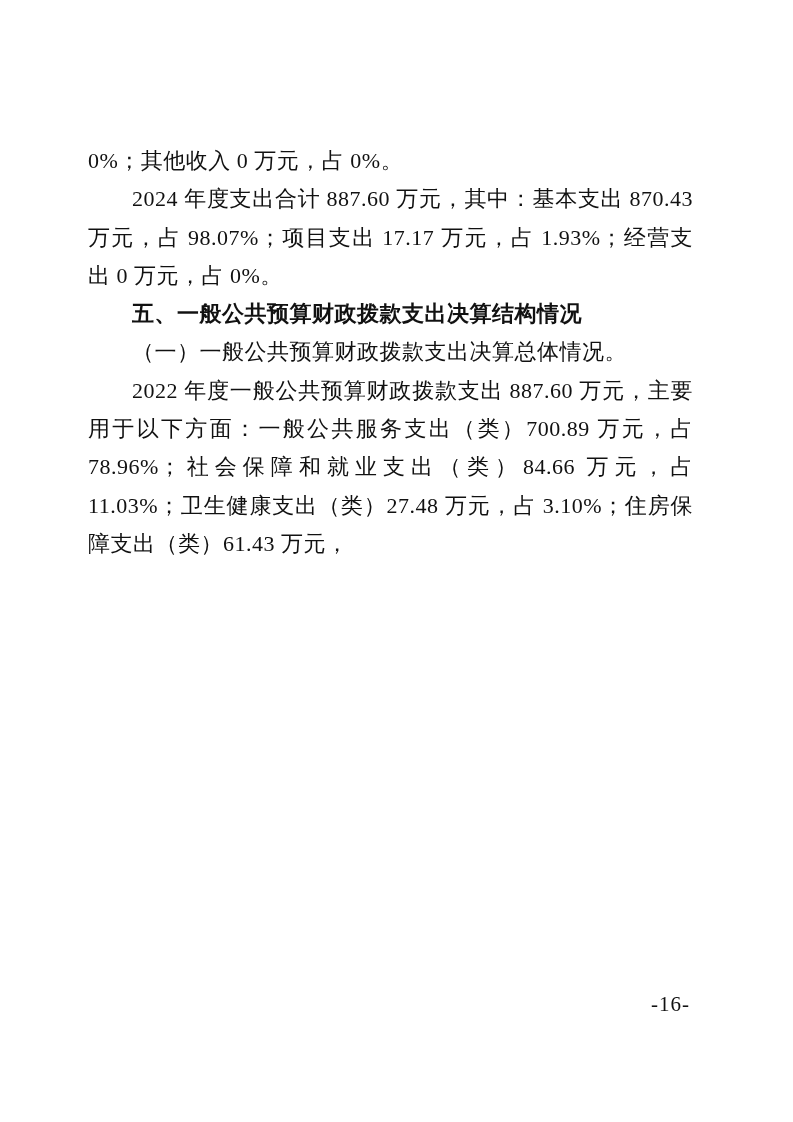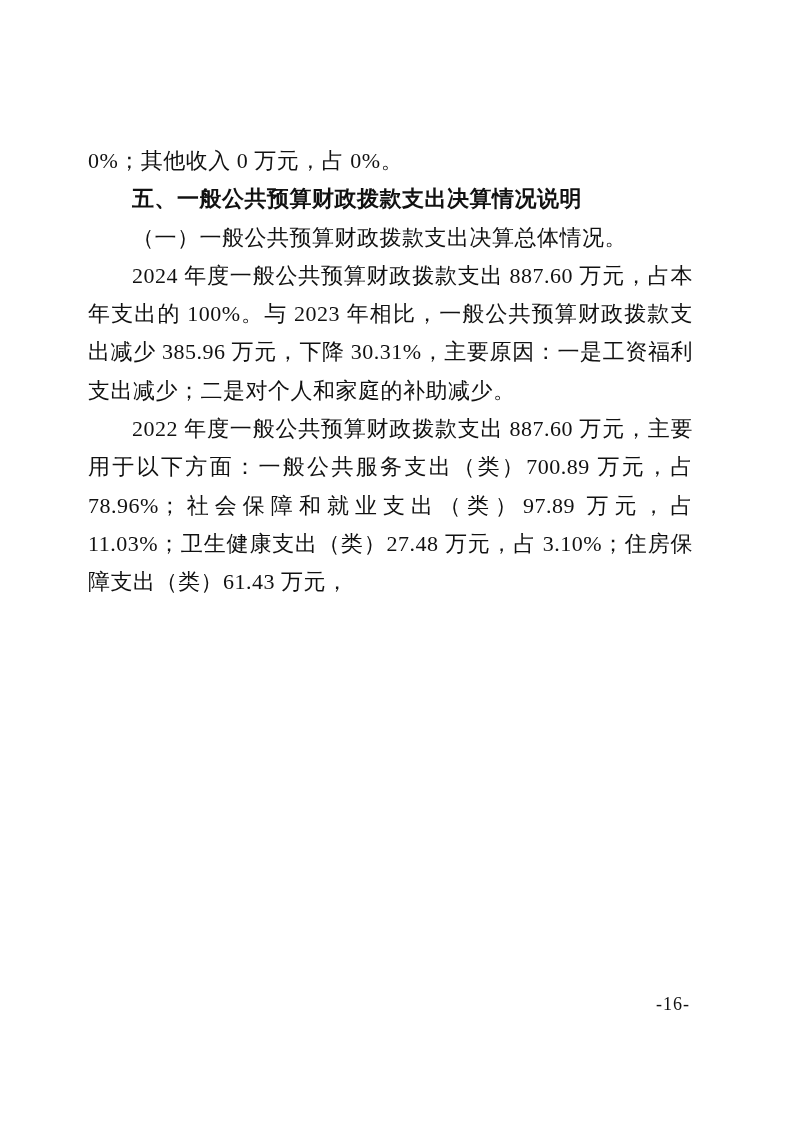--- a/index.html
+++ b/index.html
@@ -47,41 +47,41 @@
     letter-spacing: 0.5px;
   }
   .seg-bold {
     font-weight: normal;
   }
   .page-number {
     position: absolute;
     top: 992px;
     right: 103px;
     font-family: "Liberation Serif", "DejaVu Serif", serif;
-    font-size: 18px;
+    font-size: 21px;
     line-height: 24px;
     color: #111111;
     letter-spacing: 1px;
   }
 </style>
 </head>
 <body>
 
 <div class="page">
 
   <p class="body-para">0%；其他收入 0 万元，占 0%。</p>
 
 
+  <p class="body-para indent">2024 年度支出合计 887.60 万元，其中：基本支出 870.43 万元，占 98.07%；项目支出 17.17 万元，占 1.93%；经营支出 0 万元，占 0%。</p>
 
 
 
-  <h2 class="heading-sans">五、一般公共预算财政拨款支出决算情况说明</h2>
+  <h2 class="heading-sans">五、一般公共预算财政拨款支出决算结构情况</h2>
 
   <h3 class="heading-serif">（一）一般公共预算财政拨款支出决算总体情况。</h3>
 
-  <p class="body-para indent">2024 年度一般公共预算财政拨款支出 887.60 万元，占本年支出的 100%。与 2023 年相比，一般公共预算财政拨款支出减少 385.96 万元，下降 30.31%，主要原因：一是工资福利支出减少；二是对个人和家庭的补助减少。</p>
 
 
-  <p class="body-para indent"><span>2022 年度一般公共预算财政拨款支出 887.60 万元，主要用于以下方面：</span><span class="seg-bold">一般公共服务支出（类）700.89</span><span> 万元，占 78.96%；</span><span class="seg-bold">社会保障和就业支出（类）97.89</span><span> 万元，占 11.03%；</span><span class="seg-bold">卫生健康支出（类）27.48</span><span> 万元，占 3.10%；</span><span class="seg-bold">住房保障支出（类）61.43</span><span> 万元，</span></p>
+  <p class="body-para indent"><span>2022 年度一般公共预算财政拨款支出 887.60 万元，主要用于以下方面：</span><span class="seg-bold">一般公共服务支出（类）700.89</span><span> 万元，占 78.96%；</span><span class="seg-bold">社会保障和就业支出（类）84.66</span><span> 万元，占 11.03%；</span><span class="seg-bold">卫生健康支出（类）27.48</span><span> 万元，占 3.10%；</span><span class="seg-bold">住房保障支出（类）61.43</span><span> 万元，</span></p>
 
   <div class="page-number">-16-</div>
 
 </div>
 
 </body></html>

